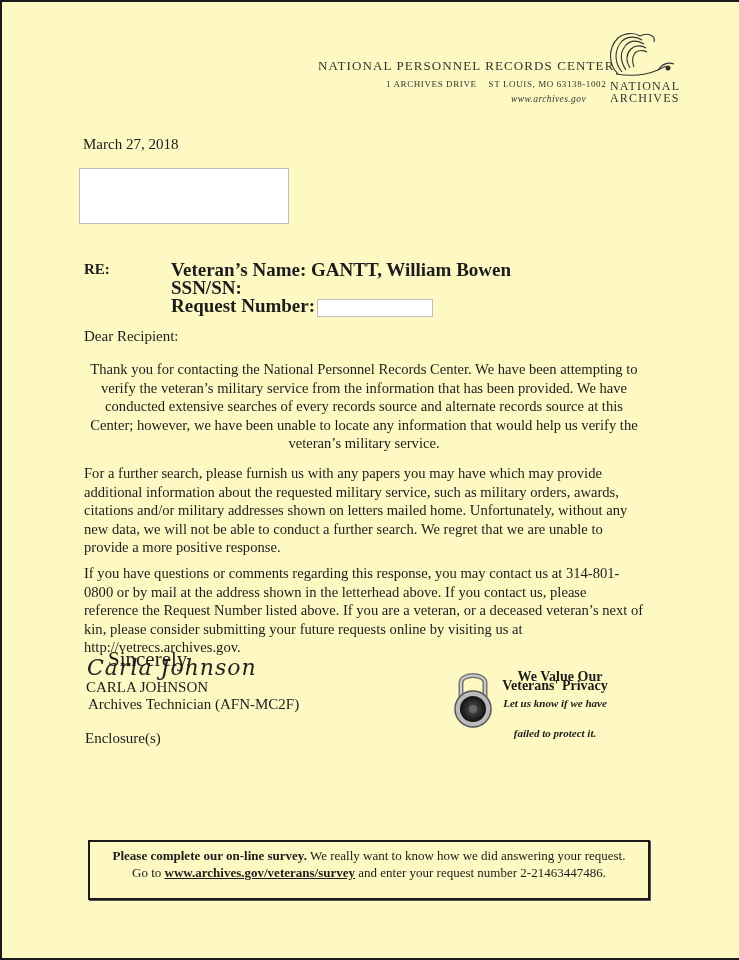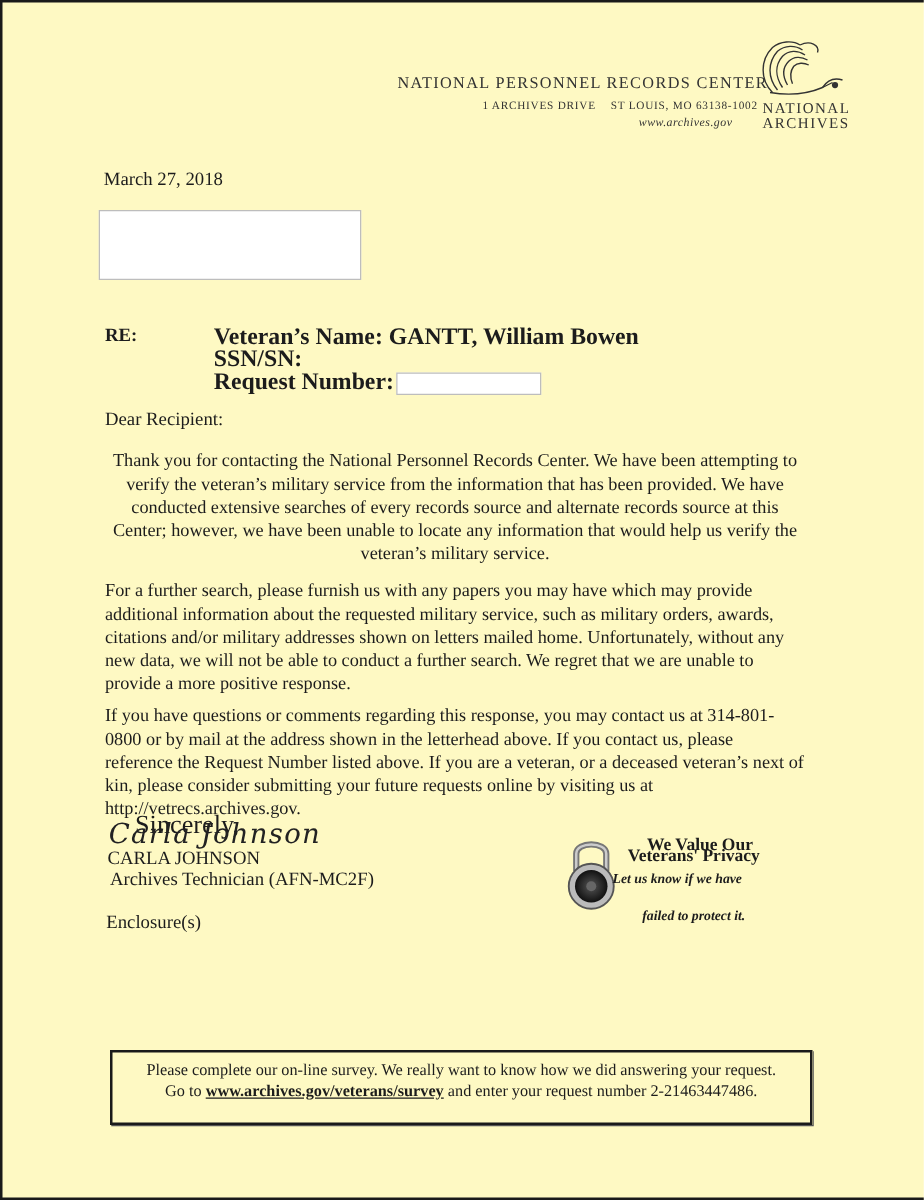--- a/index.html
+++ b/index.html
@@ -53,28 +53,28 @@
     position: absolute; left: 85px; top: 653px; font-size: 22px; font-style: italic;
     font-family: "DejaVu Serif", serif; color: #222; letter-spacing: 1px;
   }
   .sign-name { position: absolute; left: 84px; top: 677px; font-size: 15px; line-height: 16px; }
   .sign-title { position: absolute; left: 86px; top: 694px; font-size: 15px; }
   .enclosure { position: absolute; left: 83px; top: 728px; font-size: 15px; }
   .privacy { position: absolute; left: 450px; top: 655px; width: 170px; height: 80px; }
   .lock { position: absolute; left: 0; top: 12px; }
   .priv-h1 { position: absolute; left: 48px; top: 12px; font-size: 14px; font-weight: bold; width: 120px; text-align: center; }
   .priv-h2 { position: absolute; left: 38px; top: 21px; font-size: 14px; font-weight: bold; width: 130px; text-align: center; }
-  .priv-s1 { position: absolute; left: 38px; top: 40px; font-size: 11px; font-weight: bold; font-style: italic; width: 130px; text-align: left; }
+  .priv-s1 { position: absolute; left: 38px; top: 40px; font-size: 11px; font-weight: bold; font-style: italic; width: 130px; text-align: center; }
   .priv-s2 { position: absolute; left: 38px; top: 70px; font-size: 11px; font-weight: bold; font-style: italic; width: 130px; text-align: center; }
   .survey {
     position: absolute; left: 86px; top: 838px; width: 562px; height: 60px;
     border: 2px solid #1a1a1a; box-shadow: 1px 1px 0 #555;
     font-size: 13px; line-height: 17px; text-align: center; padding-top: 5px; box-sizing: border-box;
   }
-  .survey b { font-weight: normal; }
+  .survey b { font-weight: bold; }
   .survey a { color: #1c1c1c; font-weight: bold; text-decoration: underline; }
 </style>
 </head>
 <body>
 
 <div class="page">
 
   <div class="lh-title">NATIONAL PERSONNEL RECORDS CENTER</div>
   <div class="lh-addr">
     <span>1 ARCHIVES DRIVE</span><span>ST LOUIS, MO 63138-1002</span>

